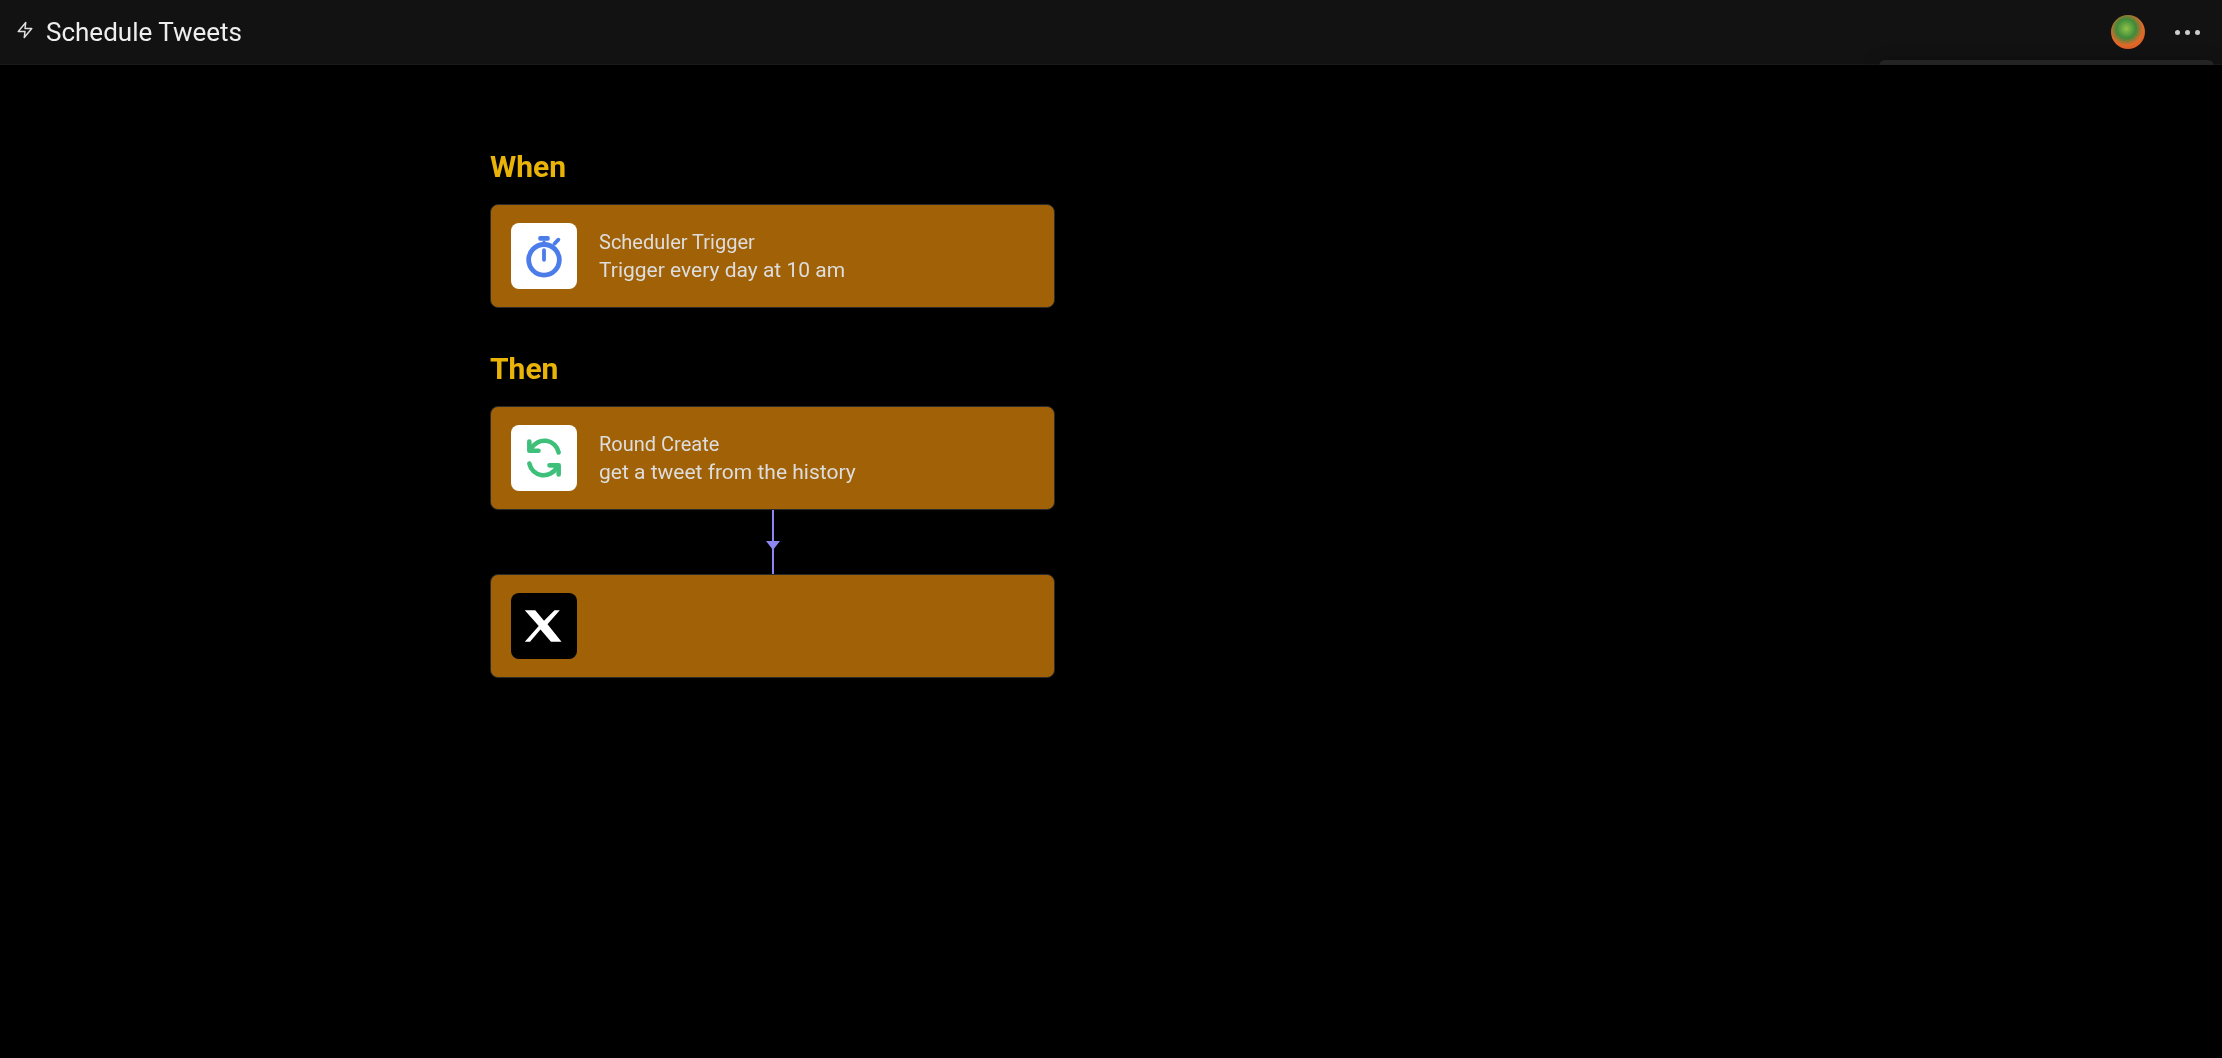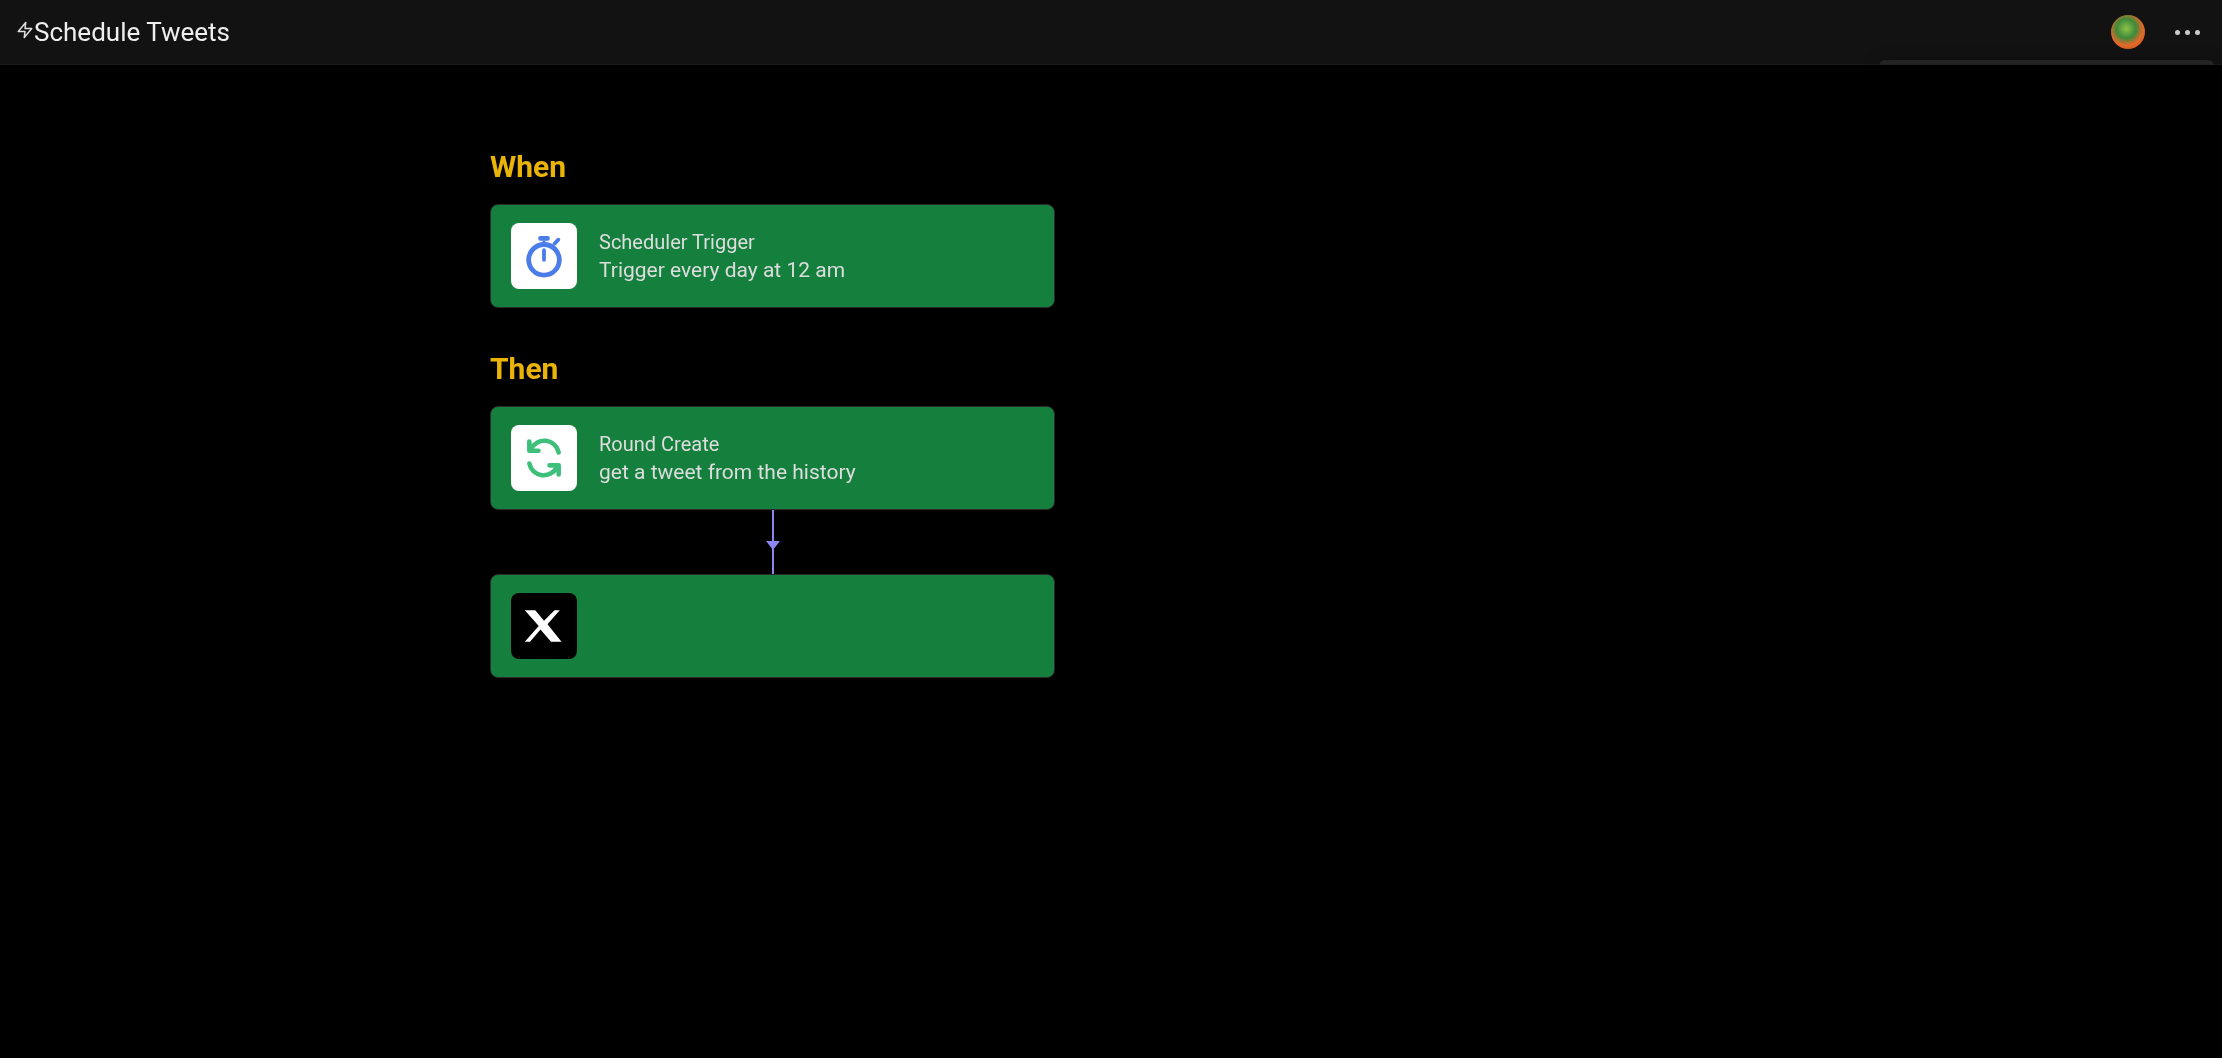--- a/index.html
+++ b/index.html
@@ -16,20 +16,21 @@
     background: #121212;
     display: flex;
     align-items: center;
     padding: 0 16px;
     border-bottom: 1px solid #1a1a1a;
     position: relative;
   }
   .header-left {
     display: flex;
     align-items: center;
+    gap: 12px;
   }
   .title {
     font-size: 26px;
     font-weight: 400;
     color: #eee;
   }
   .header-right {
     margin-left: auto;
     display: flex;
     align-items: center;
@@ -95,21 +96,21 @@
     top: 84px;
     width: 565px;
   }
   .section-label {
     font-size: 30px;
     font-weight: 700;
     color: #eab308;
     margin-bottom: 20px;
   }
   .card {
-    background: #15803d;
+    background: #a16207;
     border: 1px solid #2b2b2b;
     border-radius: 8px;
     padding: 18px 20px;
     display: flex;
     align-items: center;
     gap: 22px;
   }
   .card-icon {
     width: 66px;
     height: 66px;
@@ -205,21 +206,21 @@
         <svg width="46" height="46" viewBox="0 0 48 48">
           <rect x="18" y="3" width="12" height="5" rx="2" fill="#4b7dea"></rect>
           <line x1="24" y1="8" x2="24" y2="12" stroke="#4b7dea" stroke-width="3"></line>
           <circle cx="24" cy="28" r="16" fill="none" stroke="#4b7dea" stroke-width="5"></circle>
           <line x1="24" y1="28" x2="24" y2="18" stroke="#4b7dea" stroke-width="4" stroke-linecap="round"></line>
           <line x1="35" y1="11" x2="39" y2="7" stroke="#4b7dea" stroke-width="4" stroke-linecap="round"></line>
         </svg>
       </div>
       <div class="card-texts">
         <div class="card-title">Scheduler Trigger</div>
-        <div class="card-desc">Trigger every day at 12 am</div>
+        <div class="card-desc">Trigger every day at 10 am</div>
       </div>
     </div>
 
     <div class="then-block">
       <div class="section-label">Then</div>
 
       <div class="card">
         <div class="card-icon white">
           <svg width="44" height="44" viewBox="0 0 48 48" fill="none" stroke="#3ec07a" stroke-width="5" stroke-linecap="round" stroke-linejoin="round">
             <path d="M40 18a16 16 0 0 0-30-4"></path>

